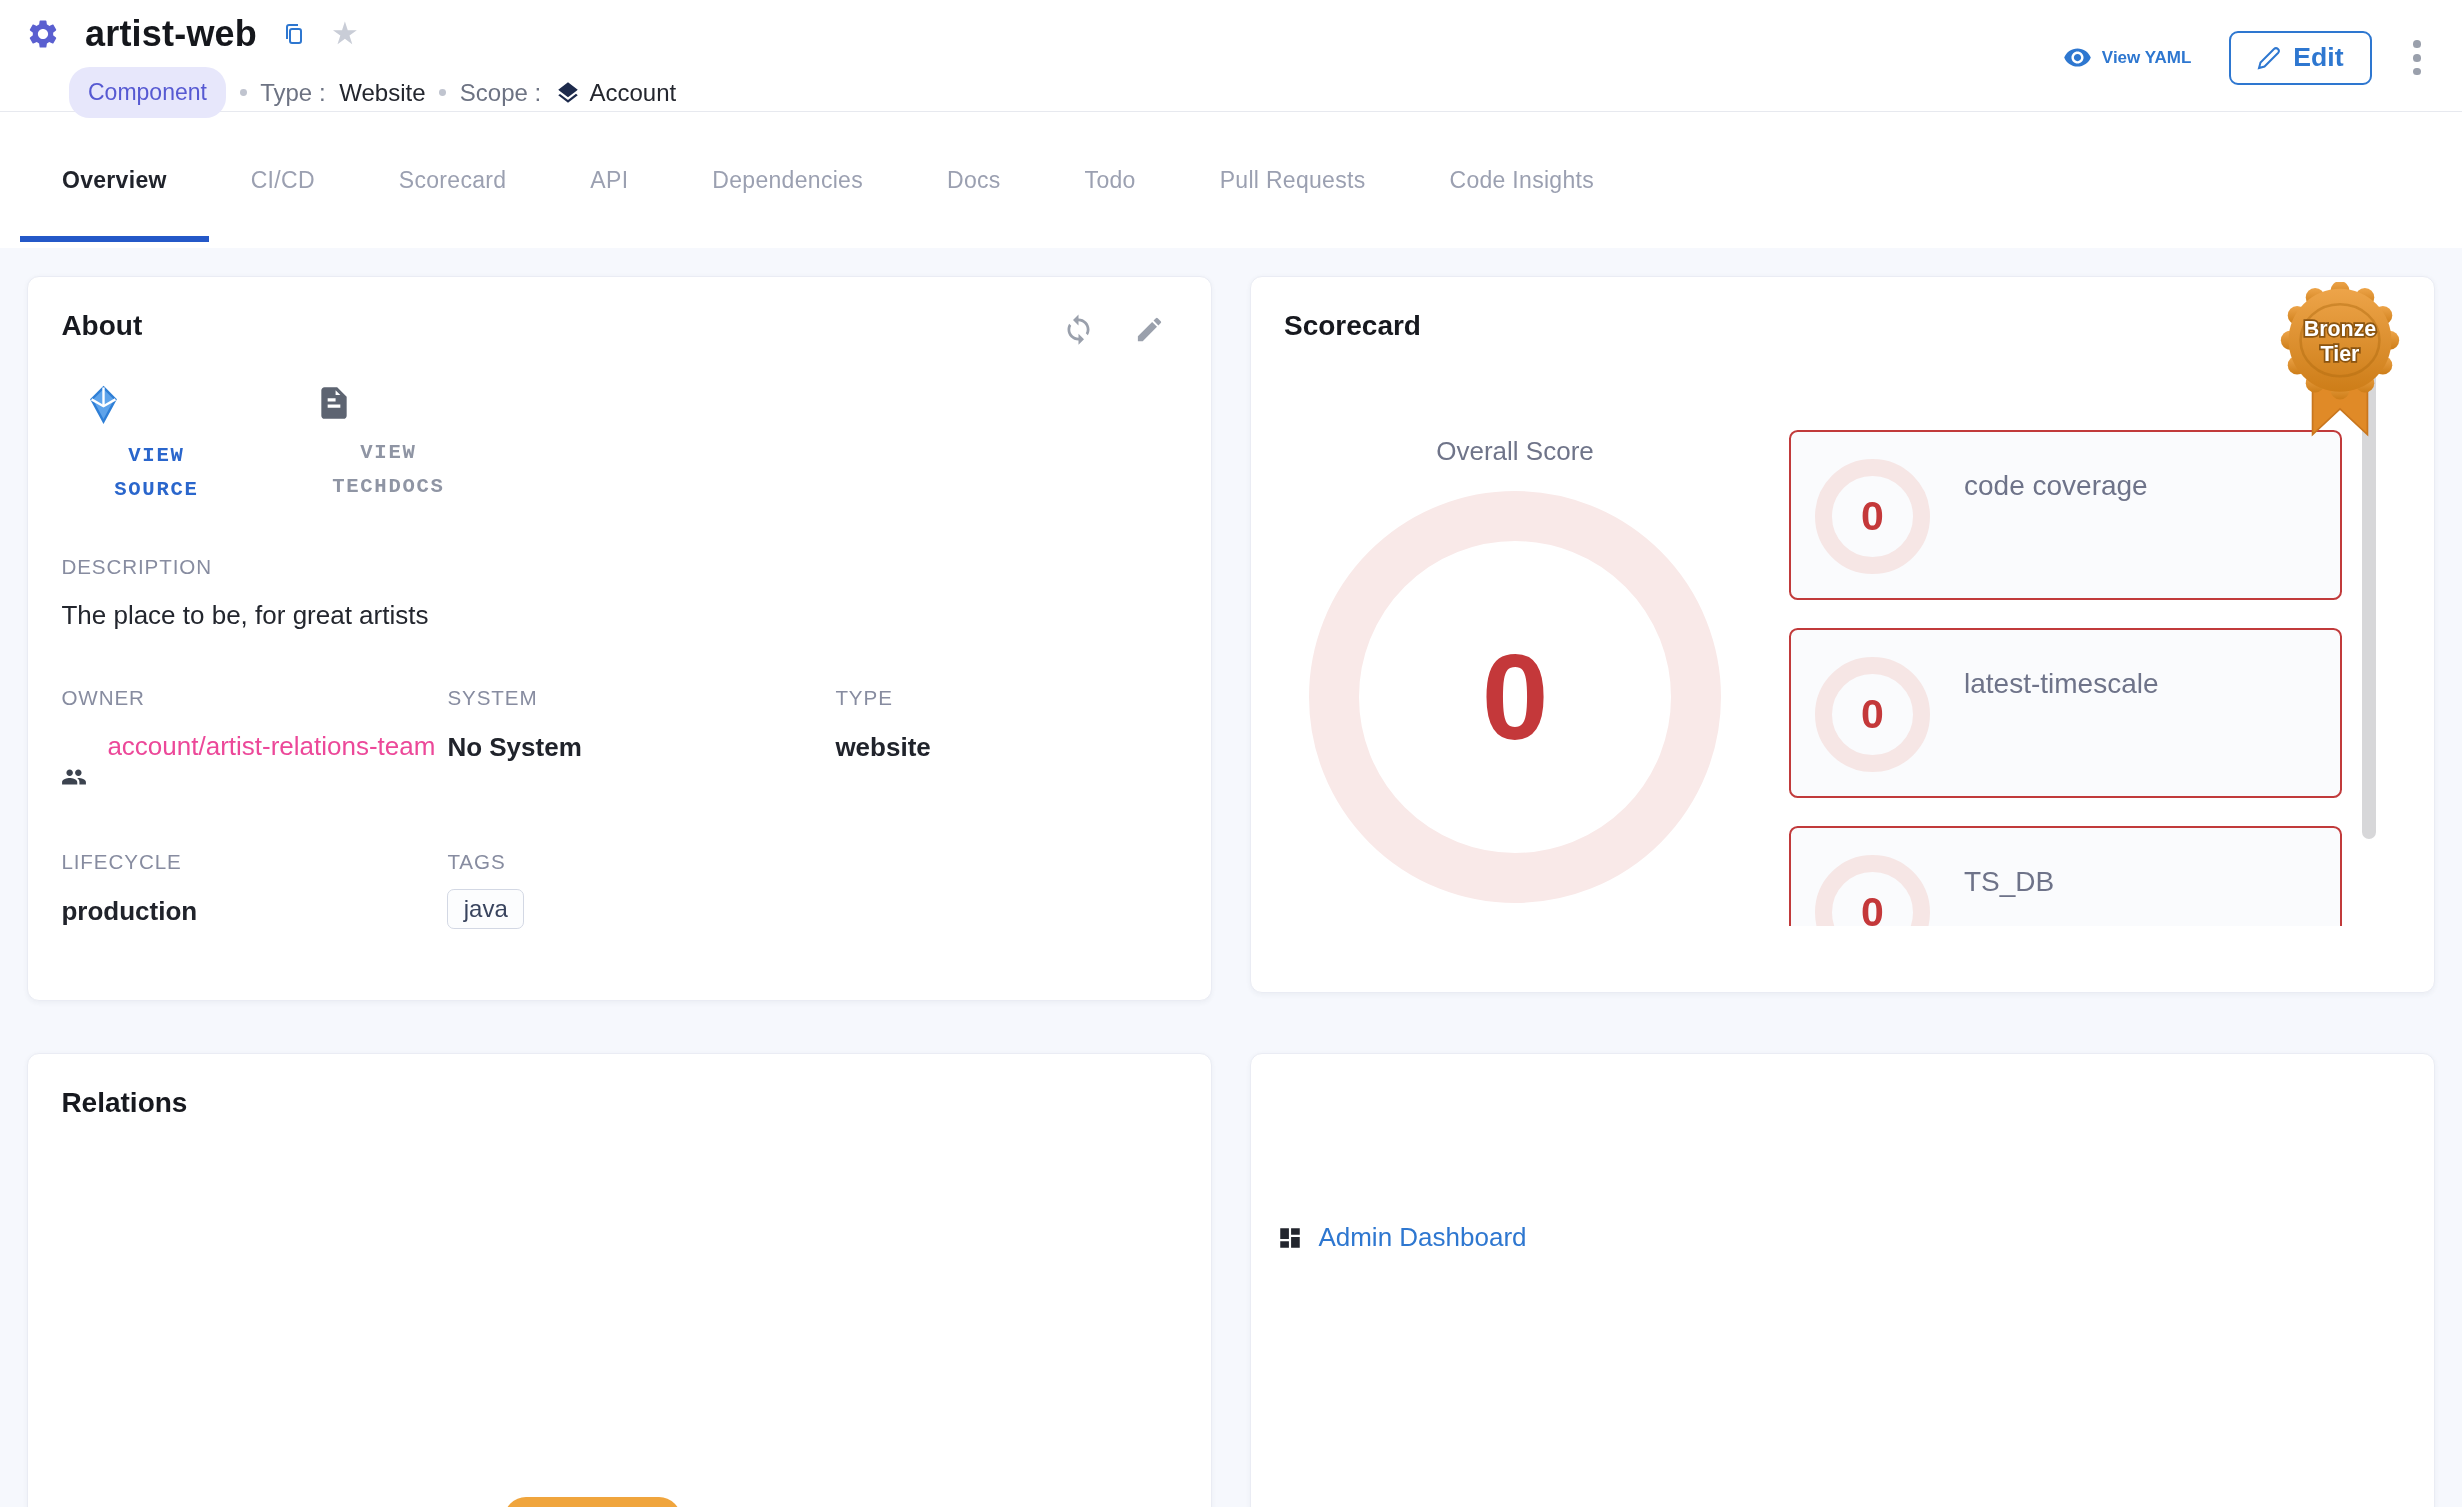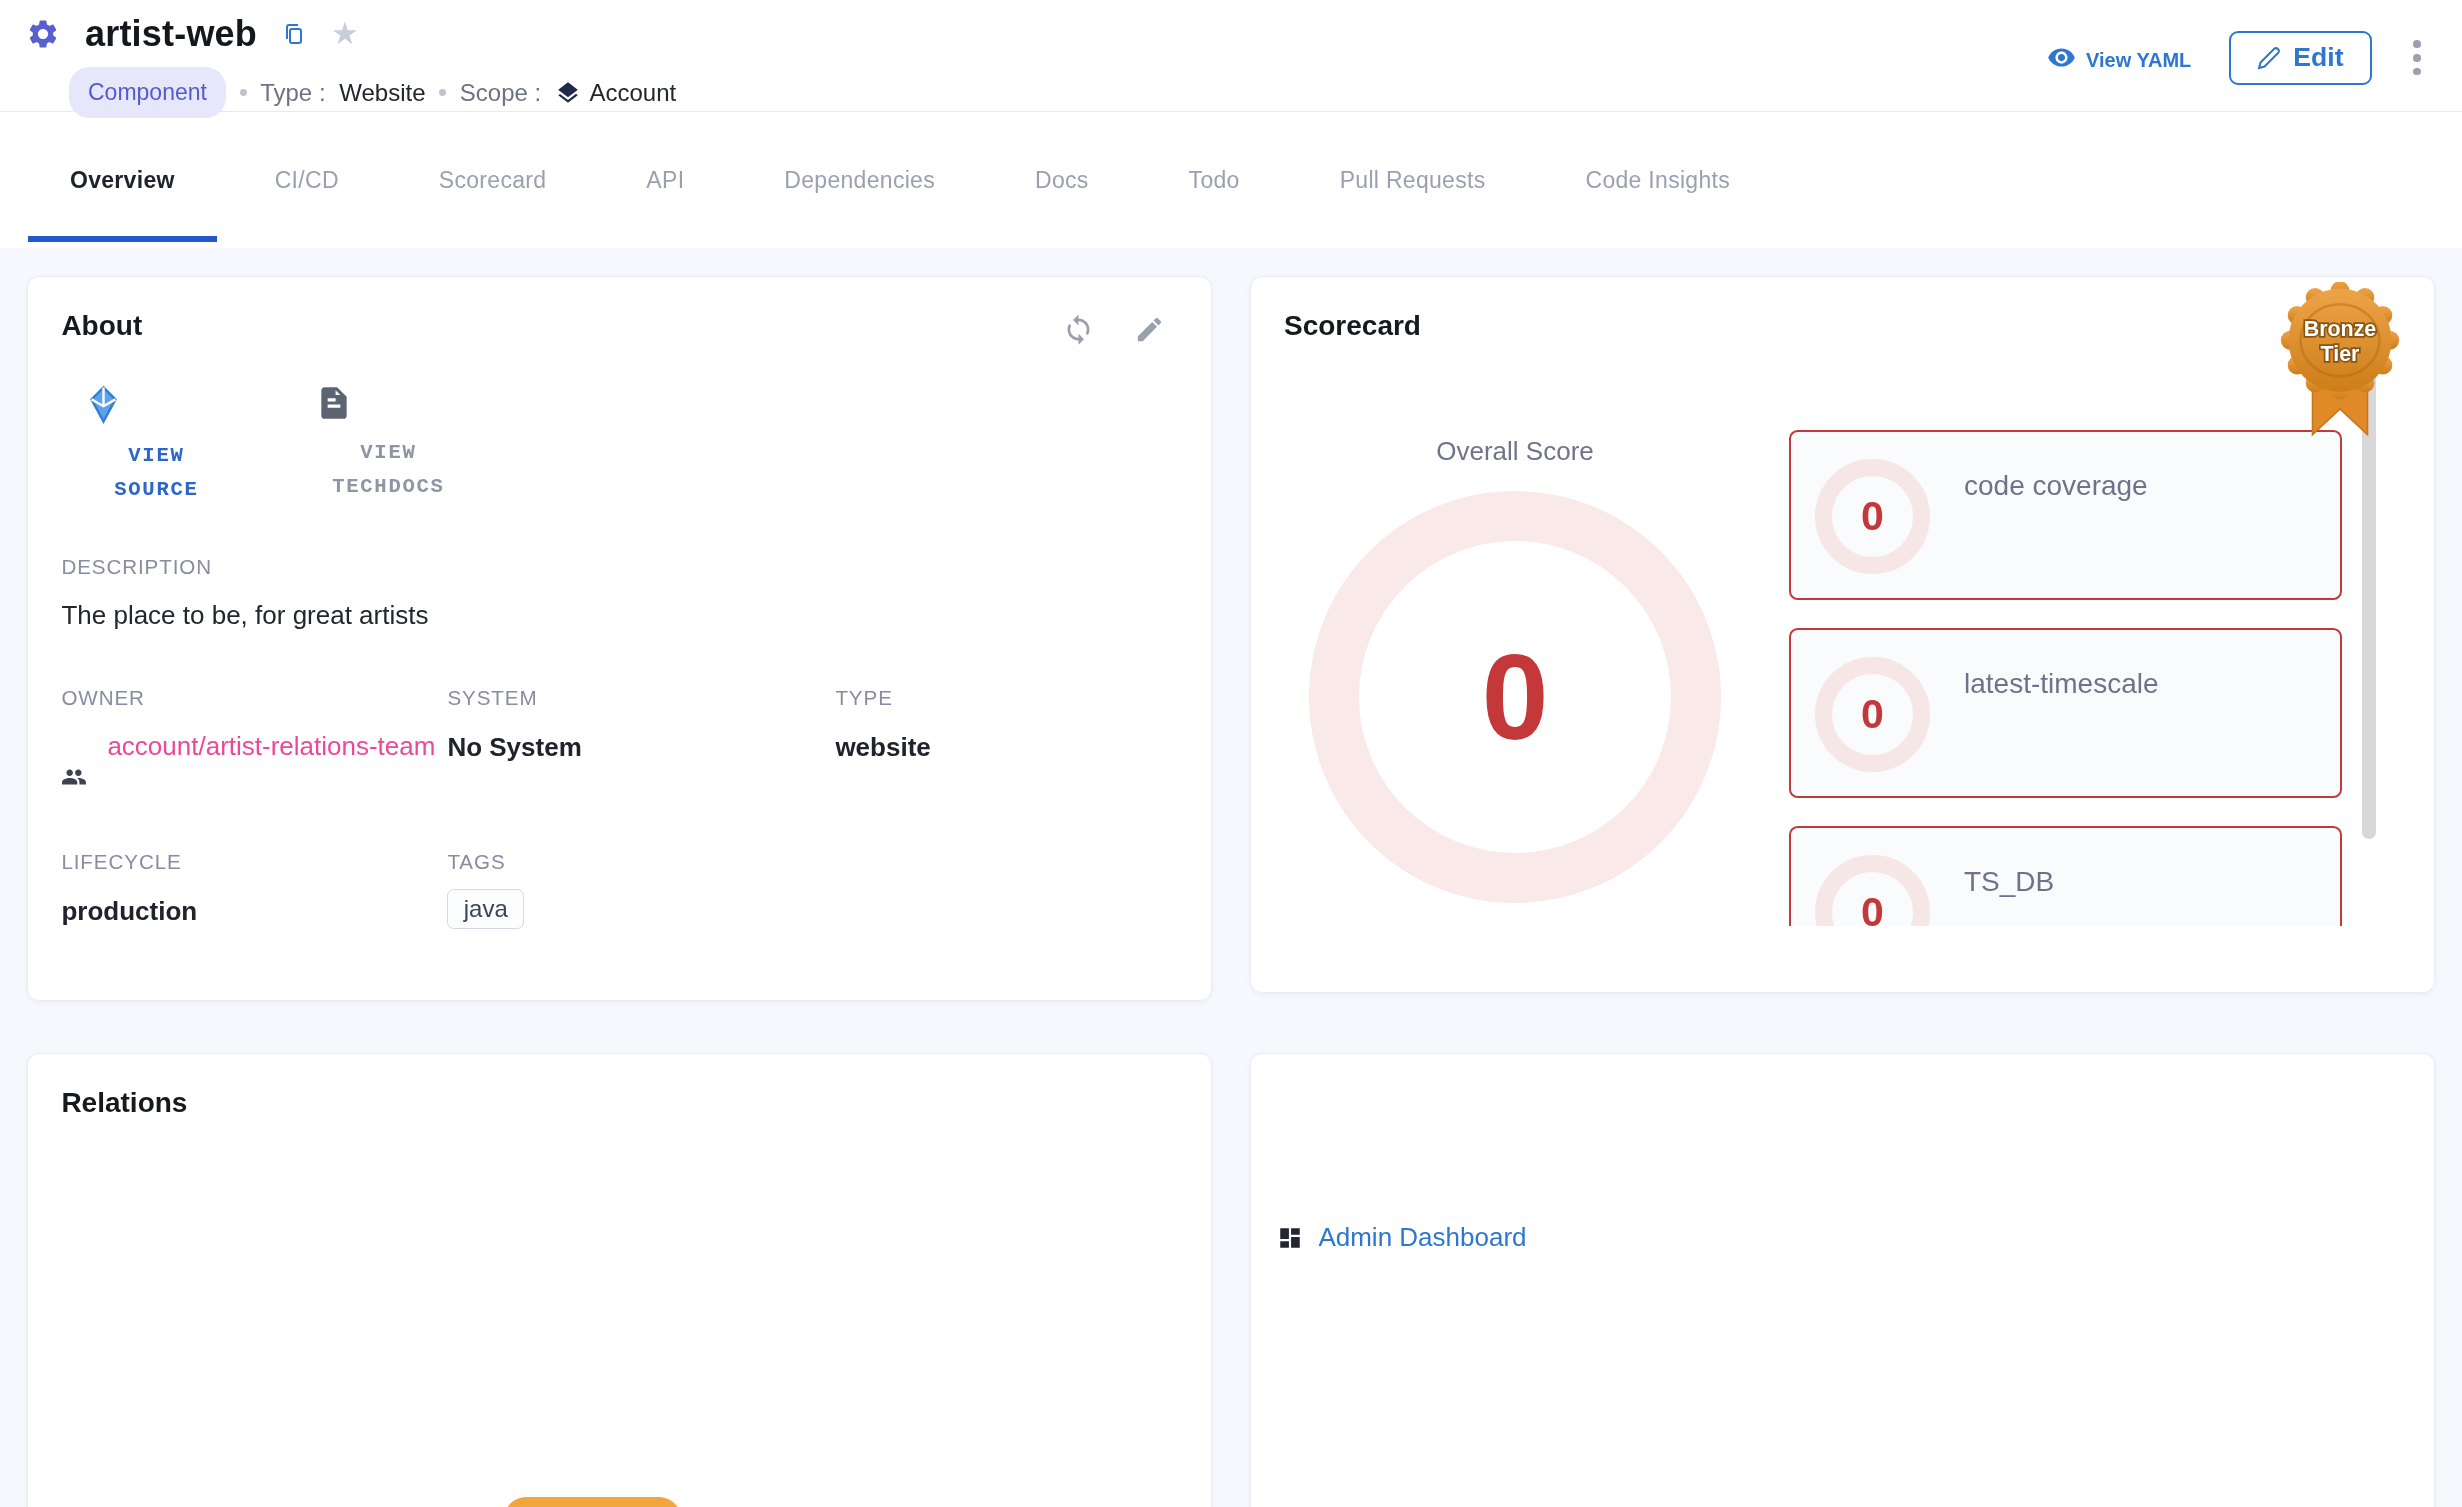--- a/index.html
+++ b/index.html
@@ -20,32 +20,32 @@
   .star{font-size:31px;color:#c9cdd7;line-height:1;}
   .meta-row{display:flex;align-items:center;gap:13.7px;margin-top:8.6px;margin-left:43px;font-size:24px;}
   .kind-chip{
     background:#e7e7fb;color:#5659d2;border-radius:20.6px;padding:12px 19px;
     font-size:23px;font-weight:500;
   }
   .meta-dot{width:6.9px;height:6.9px;border-radius:50%;background:#c0c4cf;display:inline-block;}
   .meta-label{color:#6d7383;}
   .meta-value{color:#23262e;font-weight:500;display:inline-flex;align-items:center;gap:8.6px;}
   .hdr-right{position:absolute;right:38px;top:31px;display:flex;align-items:center;gap:38px;}
-  .view-yaml{display:inline-flex;align-items:flex-end;gap:10.3px;color:#2e77d0;font-size:20px;font-weight:700;cursor:pointer;}
+  .view-yaml{display:inline-flex;align-items:center;gap:10.3px;color:#2e77d0;font-size:17px;font-weight:700;cursor:pointer;}
   .edit-btn{
     display:inline-flex;align-items:center;gap:12px;border:2.6px solid #2e77d0;border-radius:9px;
     background:#fff;color:#2e77d0;font-size:26.6px;font-weight:700;padding:9.4px 26px;cursor:pointer;
     font-family:"Liberation Sans",sans-serif;
   }
   .kebab{display:flex;flex-direction:column;gap:6px;padding:3.4px;cursor:pointer;}
   .kebab span{width:7.7px;height:7.7px;border-radius:50%;background:#9aa0ac;}
   
   .tabs-bar{
     position:absolute;top:112px;left:0;width:100%;height:136px;background:#ffffff;z-index:4;
-    display:flex;align-items:center;padding-left:28px;box-sizing:border-box;gap:16px;
+    display:flex;align-items:center;padding-left:20px;box-sizing:border-box;
   }
   .tab{
     position:relative;height:100%;display:flex;align-items:center;justify-content:center;
     padding:0 42px;font-size:23px;letter-spacing:0.3px;color:#9ba0b1;font-weight:500;cursor:pointer;
     white-space:nowrap;
   }
   .tab.active{color:#20232b;font-weight:600;}
   .tab.active::after{
     content:"";position:absolute;left:0;right:0;bottom:6px;height:6px;background:#2458c8;
   }

